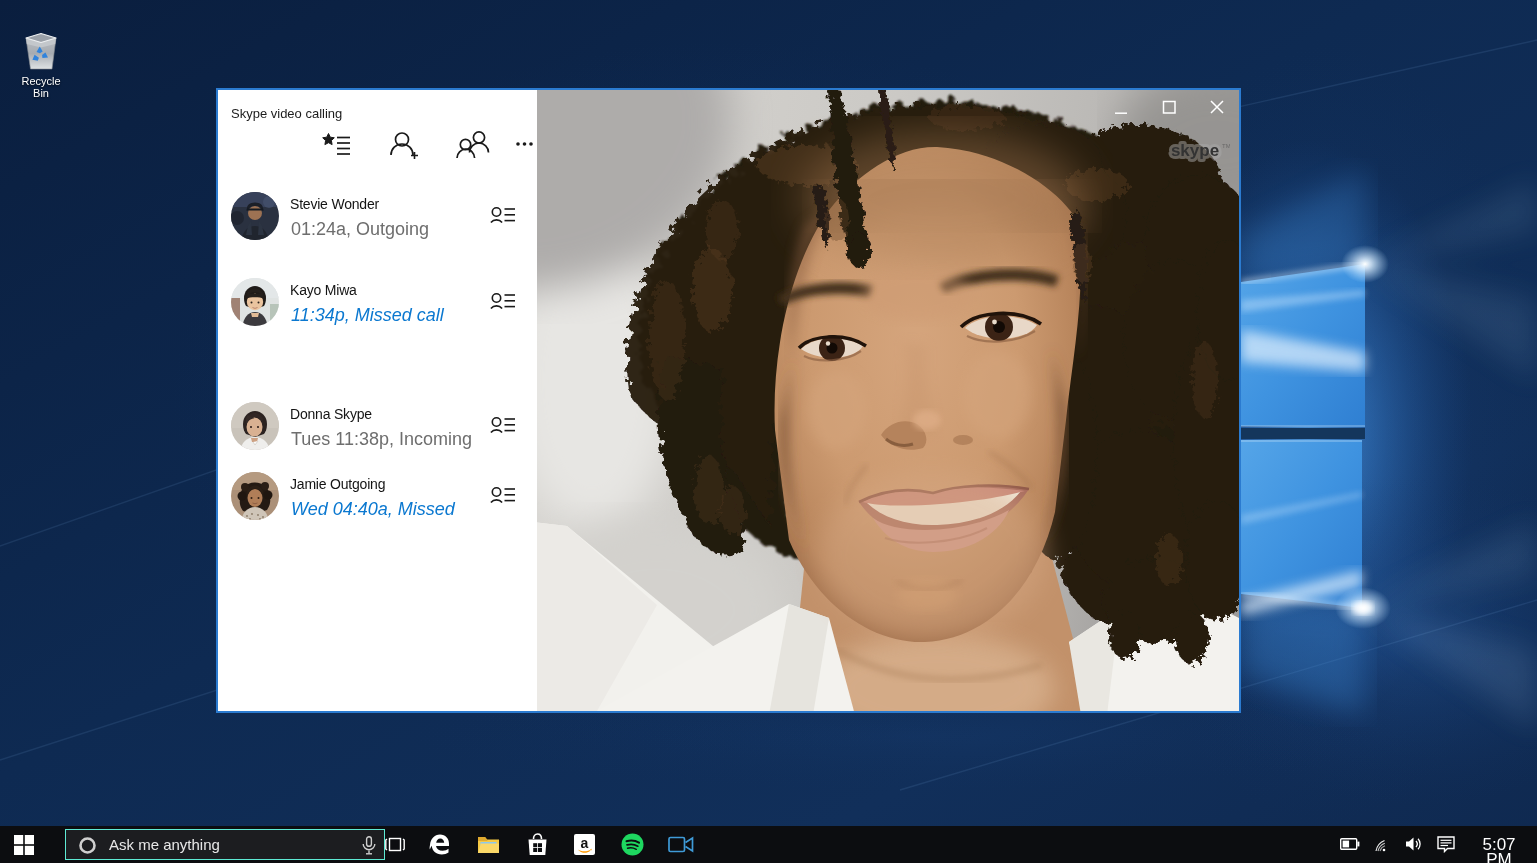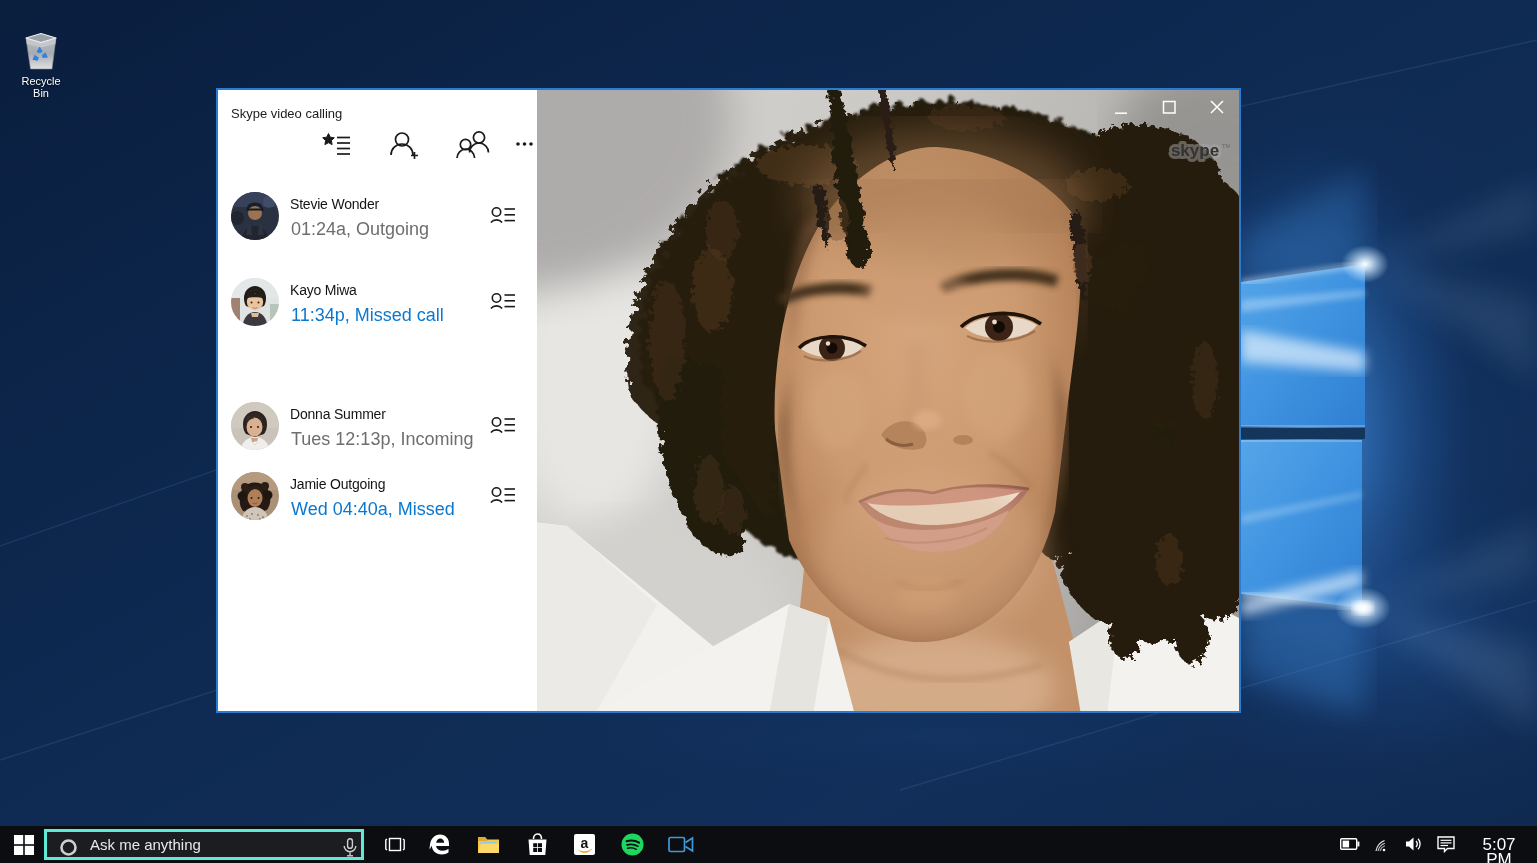--- a/index.html
+++ b/index.html
@@ -13,27 +13,27 @@
 #win { position:absolute; left:216px; top:88px; width:1025px; height:625px; border:2px solid #2b7bd0; background:#fff; }
 #panel { position:absolute; left:0; top:0; width:319px; height:621px; background:#fff; }
 #title { position:absolute; left:13px; top:16px; font-size:13px; color:#1c1c1c; }
 #topicons { position:absolute; left:0; top:38px; width:319px; }
 #photo { position:absolute; left:319px; top:0; width:702px; height:621px; }
 
 .row { position:absolute; left:13px; width:300px; height:48px; }
 .row .av { position:absolute; left:0; top:0; width:48px; height:48px; border-radius:50%; overflow:hidden; }
 .row .nm { position:absolute; left:59px; top:4px; font-size:14px; letter-spacing:-0.2px; color:#141414; white-space:nowrap; }
 .row .st { position:absolute; left:60px; top:27px; font-size:18px; color:#6e6e6e; white-space:nowrap; }
-.row .st.blue { color:#0b78d0; }
+.row .st.blue { color:#0b78d0;font-style:italic; }
 .rowicon { position:absolute; left:259px; }
 
 #skmark { position:absolute; left:946px; top:44px; width:66px; height:32px; }
 
 #taskbar { position:absolute; left:0; top:826px; width:1537px; height:37px; background:#0c0d10; }
-#searchbox { position:absolute; left:44px; top:3px; width:320px; height:31px; background:#1c1d20; border:3px solid #5eead4; display:flex; align-items:center; }
+#searchbox { position:absolute; left:65px; top:3px; width:320px; height:31px; background:#1c1d20; border:1px solid #5eead4; display:flex; align-items:center; }
 #searchbox .txt { color:#e8e8e8; font-size:15px; margin-left:43px; }
 .clock { position:absolute; right:8px; top:3px; width:60px; text-align:center; color:#fff; font-size:17px; line-height:15px;margin-top:8px; }
 </style>
 </head>
 <body>
 <div id="desktop">
   <svg id="wall" width="1537" height="863" viewBox="0 0 1537 863">
     <defs>
       <linearGradient id="sky" x1="0" y1="0" x2="1" y2="1">
         <stop offset="0" stop-color="#0a1e3e"></stop>
@@ -403,22 +403,22 @@
           <path d="M12,22 a12,13 0 0 1 24,0 c0,5 -1.5,8 -3,10 l-9,3 -9,-3 c-1.5,-2 -3,-5 -3,-10 z" fill="#2b2220"></path>
           <ellipse cx="23.5" cy="25" rx="8" ry="9.5" fill="#d9b192"></ellipse>
           <path d="M15.5,24 a8,8.5 0 0 1 16,-1 l0.5,-6 c-2,-4.5 -5.5,-6 -8.5,-6 s-7,2 -8.5,6.5 z" fill="#312624"></path>
           <path d="M15.5,23 c1,-4 4,-6.5 8,-6.5 l-7,-3.5 -1.5,4 z" fill="#352a27"></path>
           <circle cx="20" cy="25" r="1.1" fill="#33241e"></circle>
           <circle cx="27" cy="25" r="1.1" fill="#33241e"></circle>
           <path d="M10,48 a14,13 0 0 1 28,0 z" fill="#efeeec"></path>
           <path d="M20,36 h7 l-1,4 h-5 z" fill="#cda183"></path>
           <path d="M22,40 l2,3 3,-4" stroke="#d8d5cf" stroke-width="1" fill="#fbfbfa"></path>
         </svg></div>
-        <div class="nm">Donna Summer</div>
-        <div class="st">Tues 12:13p, Incoming</div>
+        <div class="nm">Donna Skype</div>
+        <div class="st">Tues 11:38p, Incoming</div>
         <svg class="rowicon" style="top:15px;" width="26" height="17" viewBox="0 0 26 17">
           <g stroke="#1a1a1a" stroke-width="1.6" fill="none">
             <circle cx="6.5" cy="5" r="4.2"></circle>
             <path d="M0.9,15.5 a7.3,7.3 0 0 1 11.2,0"></path>
             <line x1="14.5" y1="2" x2="25" y2="2"></line>
             <line x1="14.5" y1="7.8" x2="25" y2="7.8"></line>
             <line x1="14.5" y1="13.6" x2="25" y2="13.6"></line>
           </g>
         </svg>
       </div>

